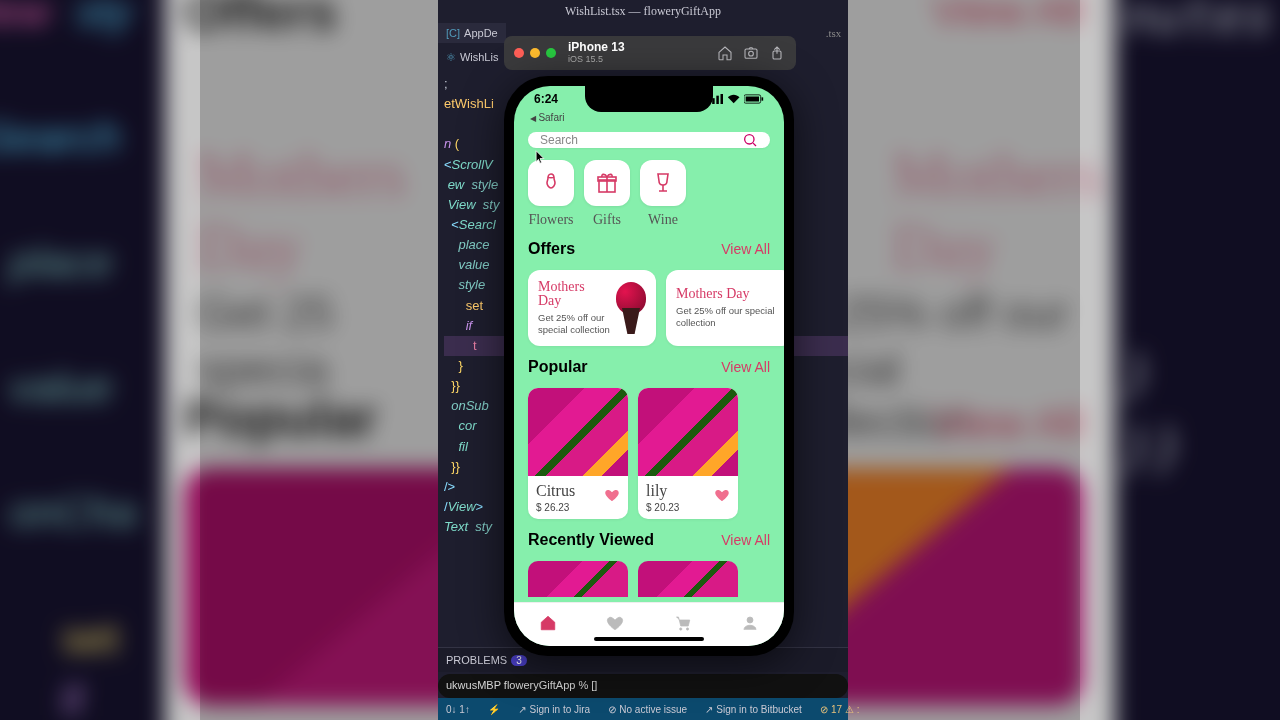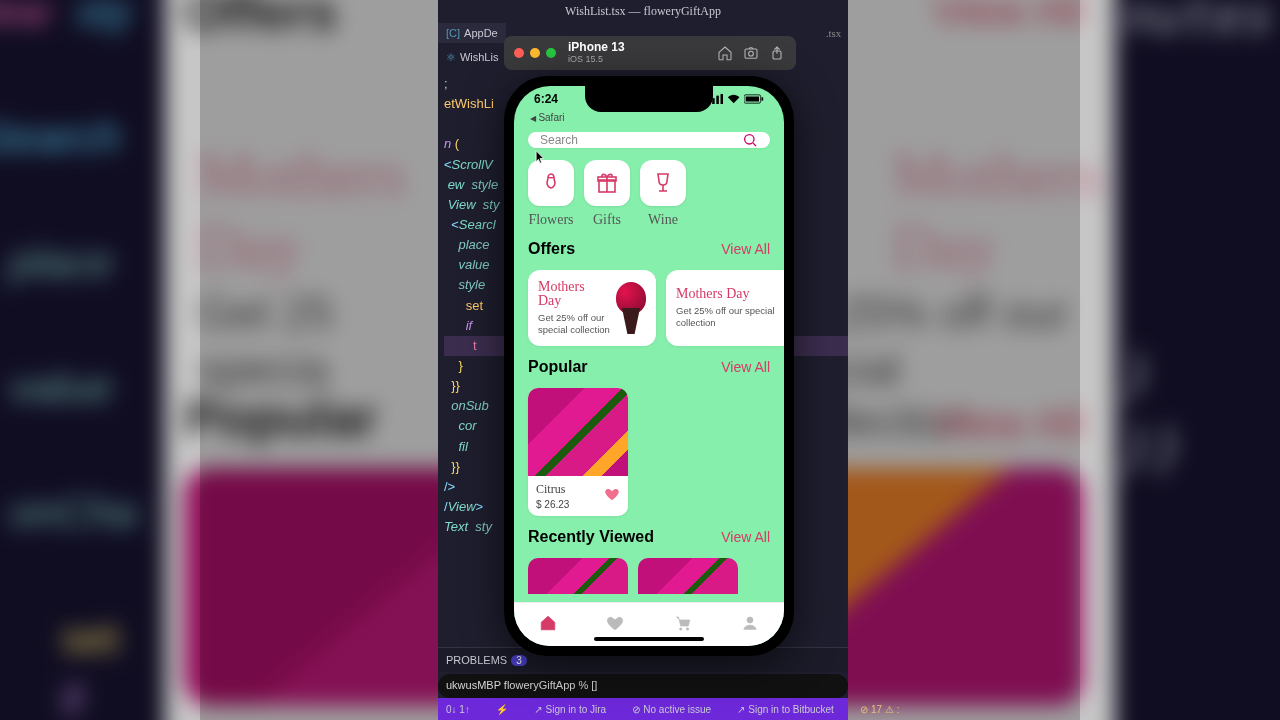--- a/index.html
+++ b/index.html
@@ -32,21 +32,21 @@
   .vscode { position:absolute; left:438px; top:0; width:410px; height:720px; background:#1e1e2e; color:#bbb; font:12px Menlo,monospace; }
   .vscode .title { text-align:center; color:#c9c9d4; font:12px -apple-system; padding:4px 0; }
   .vscode .tab { background:#2a2a3c; color:#c9c9d4; font:11px -apple-system; padding:4px 8px; display:inline-block; }
   .vscode .tabicon { color:#519aba; margin-right:4px; }
   .vscode pre.code { padding:6px 0 0 6px; line-height:1.55; font-size:13px; color:#c3c8d4; }
   .kw2{color:#c792ea;font-style:italic} .tag{color:#7fdbca;font-style:italic} .attr{color:#80cbc4;font-style:italic} .fn2{color:#ffcb6b} .op2{color:#89ddff} .pun{color:#ffd866} .cmt{color:#e57ea3}
   .vscode .hl { background:#3b2d4e; display:block; }
   .vscode .problems { position:absolute; left:0; right:0; bottom:48px; background:#1b1b29; border-top:1px solid #333344; padding:6px 8px; color:#c9c9d4; font:11px -apple-system; }
   .vscode .problems .badge { background:#4a3fc7; color:#fff; border-radius:8px; padding:0 5px; font-size:10px; margin-left:4px;}
   .vscode .term { position:absolute; left:0; right:0; bottom:22px; height:24px; background:#111; color:#d6d6d6; font:11px Menlo,monospace; padding:5px 8px;border-radius:12px; }
-  .vscode .status { position:absolute; left:0; right:0; bottom:0; height:22px; background:#6d28d9; color:#c9c9d4; font:10px -apple-system; display:flex; align-items:center; gap:26px; padding:0 8px;margin-top:40px; }
+  .vscode .status { position:absolute; left:0; right:0; bottom:0; height:22px; background:#0c4a6e; color:#c9c9d4; font:10px -apple-system; display:flex; align-items:center; gap:18px; padding:0 8px;margin-top:40px; }
   .vscode .status span { white-space:nowrap; }
   .vscode .warn { color:#e5c07b; }
 
   
   .sim-hdr { position:absolute; left:504px; top:36px; width:292px; height:34px; background:#3a3a3c; border-radius:8px; display:flex; align-items:center; padding:0 10px; color:#ddd; }
   .sim-hdr .dots { display:flex; gap:6px; margin-right:12px; }
   .sim-hdr .dot { width:10px; height:10px; border-radius:50%; }
   .sim-hdr .r{background:#ff5f57}.sim-hdr .y{background:#febc2e}.sim-hdr .g{background:#28c840}
   .sim-hdr .txt { flex:1; line-height:1.1; }
   .sim-hdr .l1{font-size:12px;font-weight:600;color:#fff}
@@ -87,21 +87,21 @@
   .offer .ot{font-family:'Brush Script MT',cursive;color:#d63a66;font-size:14px;line-height:1}
   .offer .od{font-size:9.5px;color:#555;margin-top:4px;line-height:1.25}
   .bouquet{width:30px;height:52px;position:relative}
   .bouquet .bloom{position:absolute;top:0;left:0;right:0;height:32px;border-radius:50% 50% 45% 45%;background:radial-gradient(circle at 30% 30%,#e3134f,#7d0a2c)}
   .bouquet .wrap{position:absolute;bottom:0;left:6px;right:6px;height:26px;background:#3a1a1a;clip-path:polygon(0 0,100% 0,70% 100%,30% 100%)}
 
   .popular{display:flex;gap:10px}
   .card{flex:0 0 100px;background:#fff;border-radius:10px;overflow:hidden;box-shadow:0 1px 3px rgba(0,0,0,.06)}
   .card .img{height:88px;background:linear-gradient(135deg,#c2107a 0 30%,#e21a92 30% 50%,#1c5a0e 50% 56%,#d81a86 56% 76%,#ffa628 76% 86%,#c2107a 86%)}
   .card .meta{display:flex;justify-content:space-between;align-items:center;padding:6px 8px}
-  .card .nm{font-family:'Brush Script MT',cursive;font-size:12px;color:#444}
+  .card .nm{font-family:'Brush Script MT',cursive;font-size:16px;color:#444}
   .card .pr{font-size:10px;color:#444;margin-top:2px}
   .card .heart svg{width:16px;height:16px;fill:#f06f8f}
 
   .recent{display:flex;gap:10px}
   .recent .img{flex:0 0 100px;height:36px;border-radius:10px 10px 0 0;background:linear-gradient(135deg,#c2107a 0 40%,#e21a92 40% 60%,#1c5a0e 60% 66%,#d81a86 66%)}
 
   .tabbar{position:absolute;left:0;right:0;bottom:0;height:44px;background:#fff;border-top:1px solid #eee;display:flex;justify-content:space-around;align-items:center}
   .tabbar svg{width:18px;height:18px}
   .tabbar .active svg{fill:#d63a66;stroke:#d63a66}
   .tabbar .inactive svg{fill:#bbb;stroke:#bbb}
@@ -336,20 +336,32 @@
           <div class="meta">
             <div>
               <div class="nm">Citrus</div>
               <div class="pr">$ 26.23</div>
             </div>
             <div class="heart"><svg viewBox="0 0 24 24">
                   <path d="M12 21s-8-5-10-11c-1-4 3-7 6-5 2 1 4 3 4 3s2-2 4-3c3-2 7 1 6 5-2 6-10 11-10 11z"></path>
                 </svg></div>
           </div>
         </div>
+        <div class="card">
+          <div class="img"></div>
+          <div class="meta">
+            <div>
+              <div class="nm">lily</div>
+              <div class="pr">$ 20.23</div>
+            </div>
+            <div class="heart"><svg viewBox="0 0 24 24">
+                  <path d="M12 21s-8-5-10-11c-1-4 3-7 6-5 2 1 4 3 4 3s2-2 4-3c3-2 7 1 6 5-2 6-10 11-10 11z"></path>
+                </svg></div>
+          </div>
+        </div>
       </div>
 
       <div class="sechdr">
         <span class="t">Recently Viewed</span>
         <span class="a">View All</span>
       </div>
       <div class="recent">
         <div class="img"></div>
         <div class="img"></div>
       </div>

